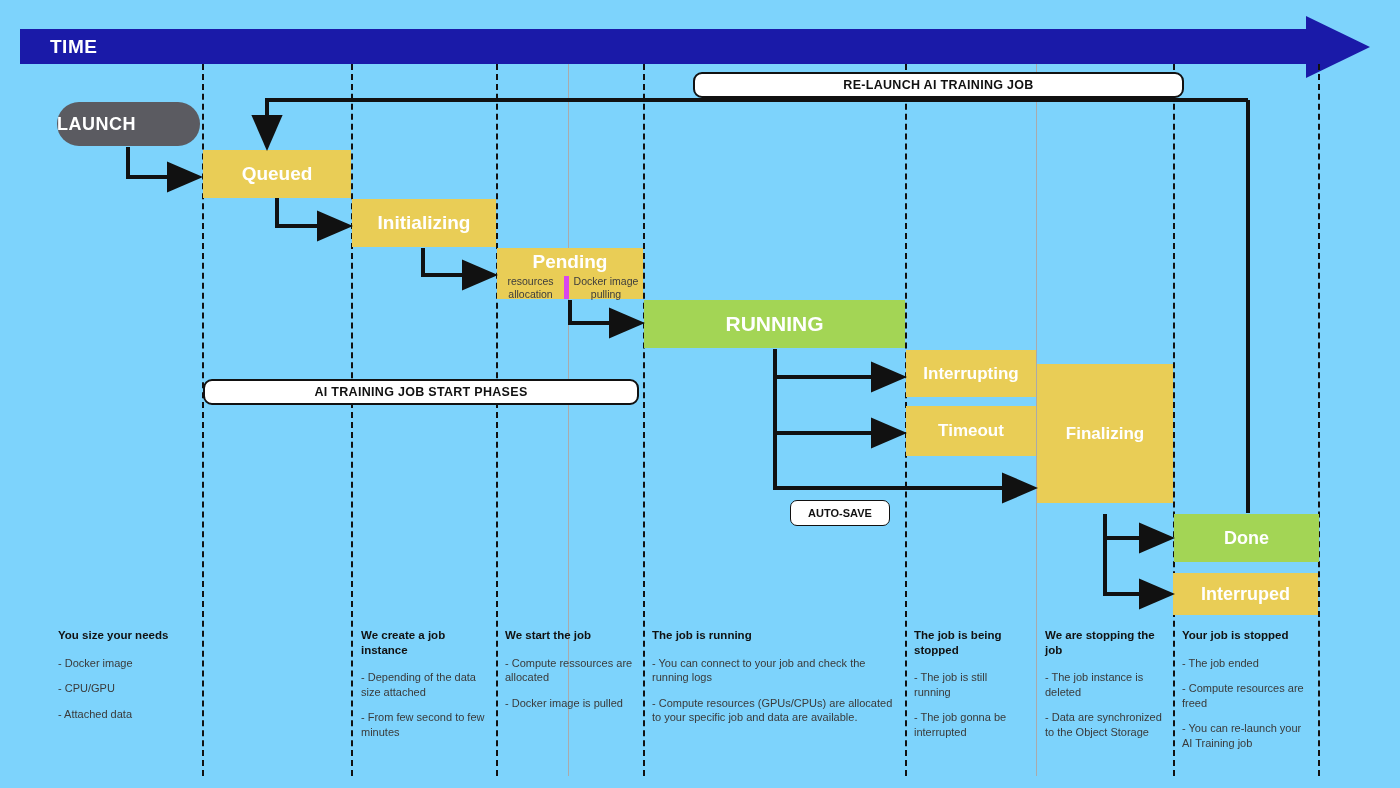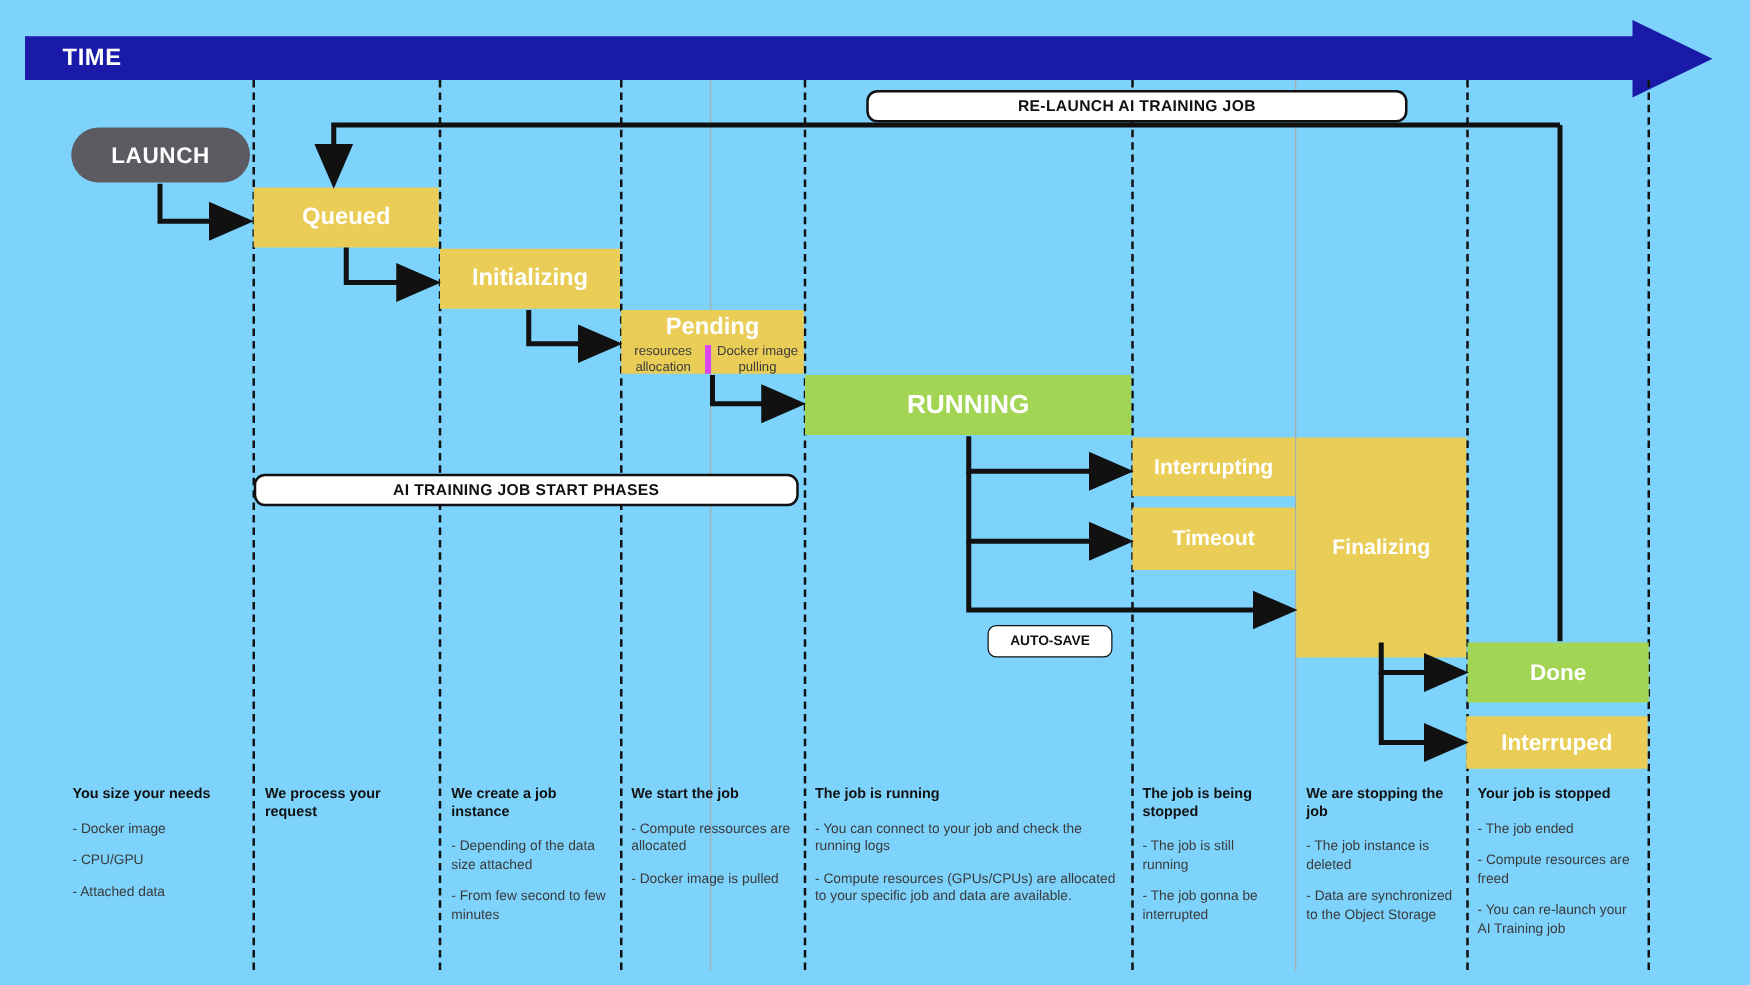--- a/index.html
+++ b/index.html
@@ -25,21 +25,21 @@
   .blk .t{line-height:1.05;}
 
   .sub{position:absolute;box-sizing:border-box;background:#e9cd56;
        display:flex;align-items:center;justify-content:center;
        color:#3c3c3c;font-size:10.5px;font-weight:400;text-align:center;line-height:1.15;
        border-right:5px solid #d946ef;}
   .sub.last{border-right:none;}
 
   
   .pill{position:absolute;background:#5b5b61;border-radius:22px;display:flex;align-items:center;
-        justify-content:center;color:#fff;font-weight:bold;font-size:18px;letter-spacing:.5px;}
+        justify-content:flex-start;color:#fff;font-weight:bold;font-size:18px;letter-spacing:.5px;}
 
   
   .rbanner{position:absolute;box-sizing:border-box;background:#fff;border:2px solid #111;
      border-radius:9px;display:flex;align-items:center;justify-content:center;
      font-weight:bold;font-size:12.5px;color:#111;letter-spacing:.3px;}
   .rbanner.sm{font-size:11px;border-radius:7px;border-width:1.5px;letter-spacing:0;}
 
   
   svg.wires{position:absolute;left:0;top:0;width:1400px;height:788px;pointer-events:none;}
 
@@ -65,21 +65,21 @@
   <div class="vline" style="left:643px"></div>
   <div class="vline" style="left:905px"></div>
   <div class="vline gray" style="left:1036px"></div>
   <div class="vline" style="left:1173px"></div>
   <div class="vline" style="left:1318px"></div>
 
   <div class="pill" style="left:57px;top:102px;width:143px;height:44px">
     <span>LAUNCH</span>
   </div>
 
-  <div class="rbanner" style="left:693px;top:72px;width:433px;height:26px">
+  <div class="rbanner" style="left:693px;top:72px;width:491px;height:26px">
     <span>RE-LAUNCH AI TRAINING JOB</span>
   </div>
   <div class="rbanner" style="left:203px;top:379px;width:436px;height:26px">
     <span>AI TRAINING JOB START PHASES</span>
   </div>
   <div class="rbanner sm" style="left:790px;top:500px;width:100px;height:26px">
     <span>AUTO-SAVE</span>
   </div>
 
   <div class="blk yellow" style="left:203px;top:150px;width:148px;height:48px;font-size:19px">
@@ -105,21 +105,21 @@
   </div>
 
   <div class="blk yellow" style="left:906px;top:350px;width:130px;height:47px;font-size:17px">
     <span class="t">Interrupting</span>
   </div>
 
   <div class="blk yellow" style="left:906px;top:406px;width:130px;height:50px;font-size:17px">
     <span class="t">Timeout</span>
   </div>
 
-  <div class="blk yellow" style="left:1037px;top:350px;width:136px;height:176px;font-size:17px">
+  <div class="blk yellow" style="left:1037px;top:364px;width:136px;height:139px;font-size:17px">
     <span class="t">Finalizing</span>
   </div>
 
   <div class="blk green" style="left:1174px;top:514px;width:145px;height:48px;font-size:18px">
     <span class="t">Done</span>
   </div>
 
   <div class="blk yellow" style="left:1173px;top:573px;width:145px;height:42px;font-size:18px">
     <span class="t">Interruped</span>
   </div>
@@ -158,23 +158,20 @@
     </g>
   </svg>
 
   <div class="note" style="left:58px;top:628px;width:130px">
     <div class="h">You size your needs</div>
     <div class="b">- Docker image</div>
     <div class="b">- CPU/GPU</div>
     <div class="b">- Attached data</div>
   </div>
 
-  <div class="note" style="left:212px;top:628px;width:128px">
-    <div class="h">We process your request</div>
-  </div>
 
   <div class="note" style="left:361px;top:628px;width:126px">
     <div class="h">We create a job instance</div>
     <div class="b">- Depending of the data size attached</div>
     <div class="b">- From few second to few minutes</div>
   </div>
 
   <div class="note" style="left:505px;top:628px;width:128px">
     <div class="h">We start the job</div>
     <div class="b">- Compute ressources are allocated</div>

